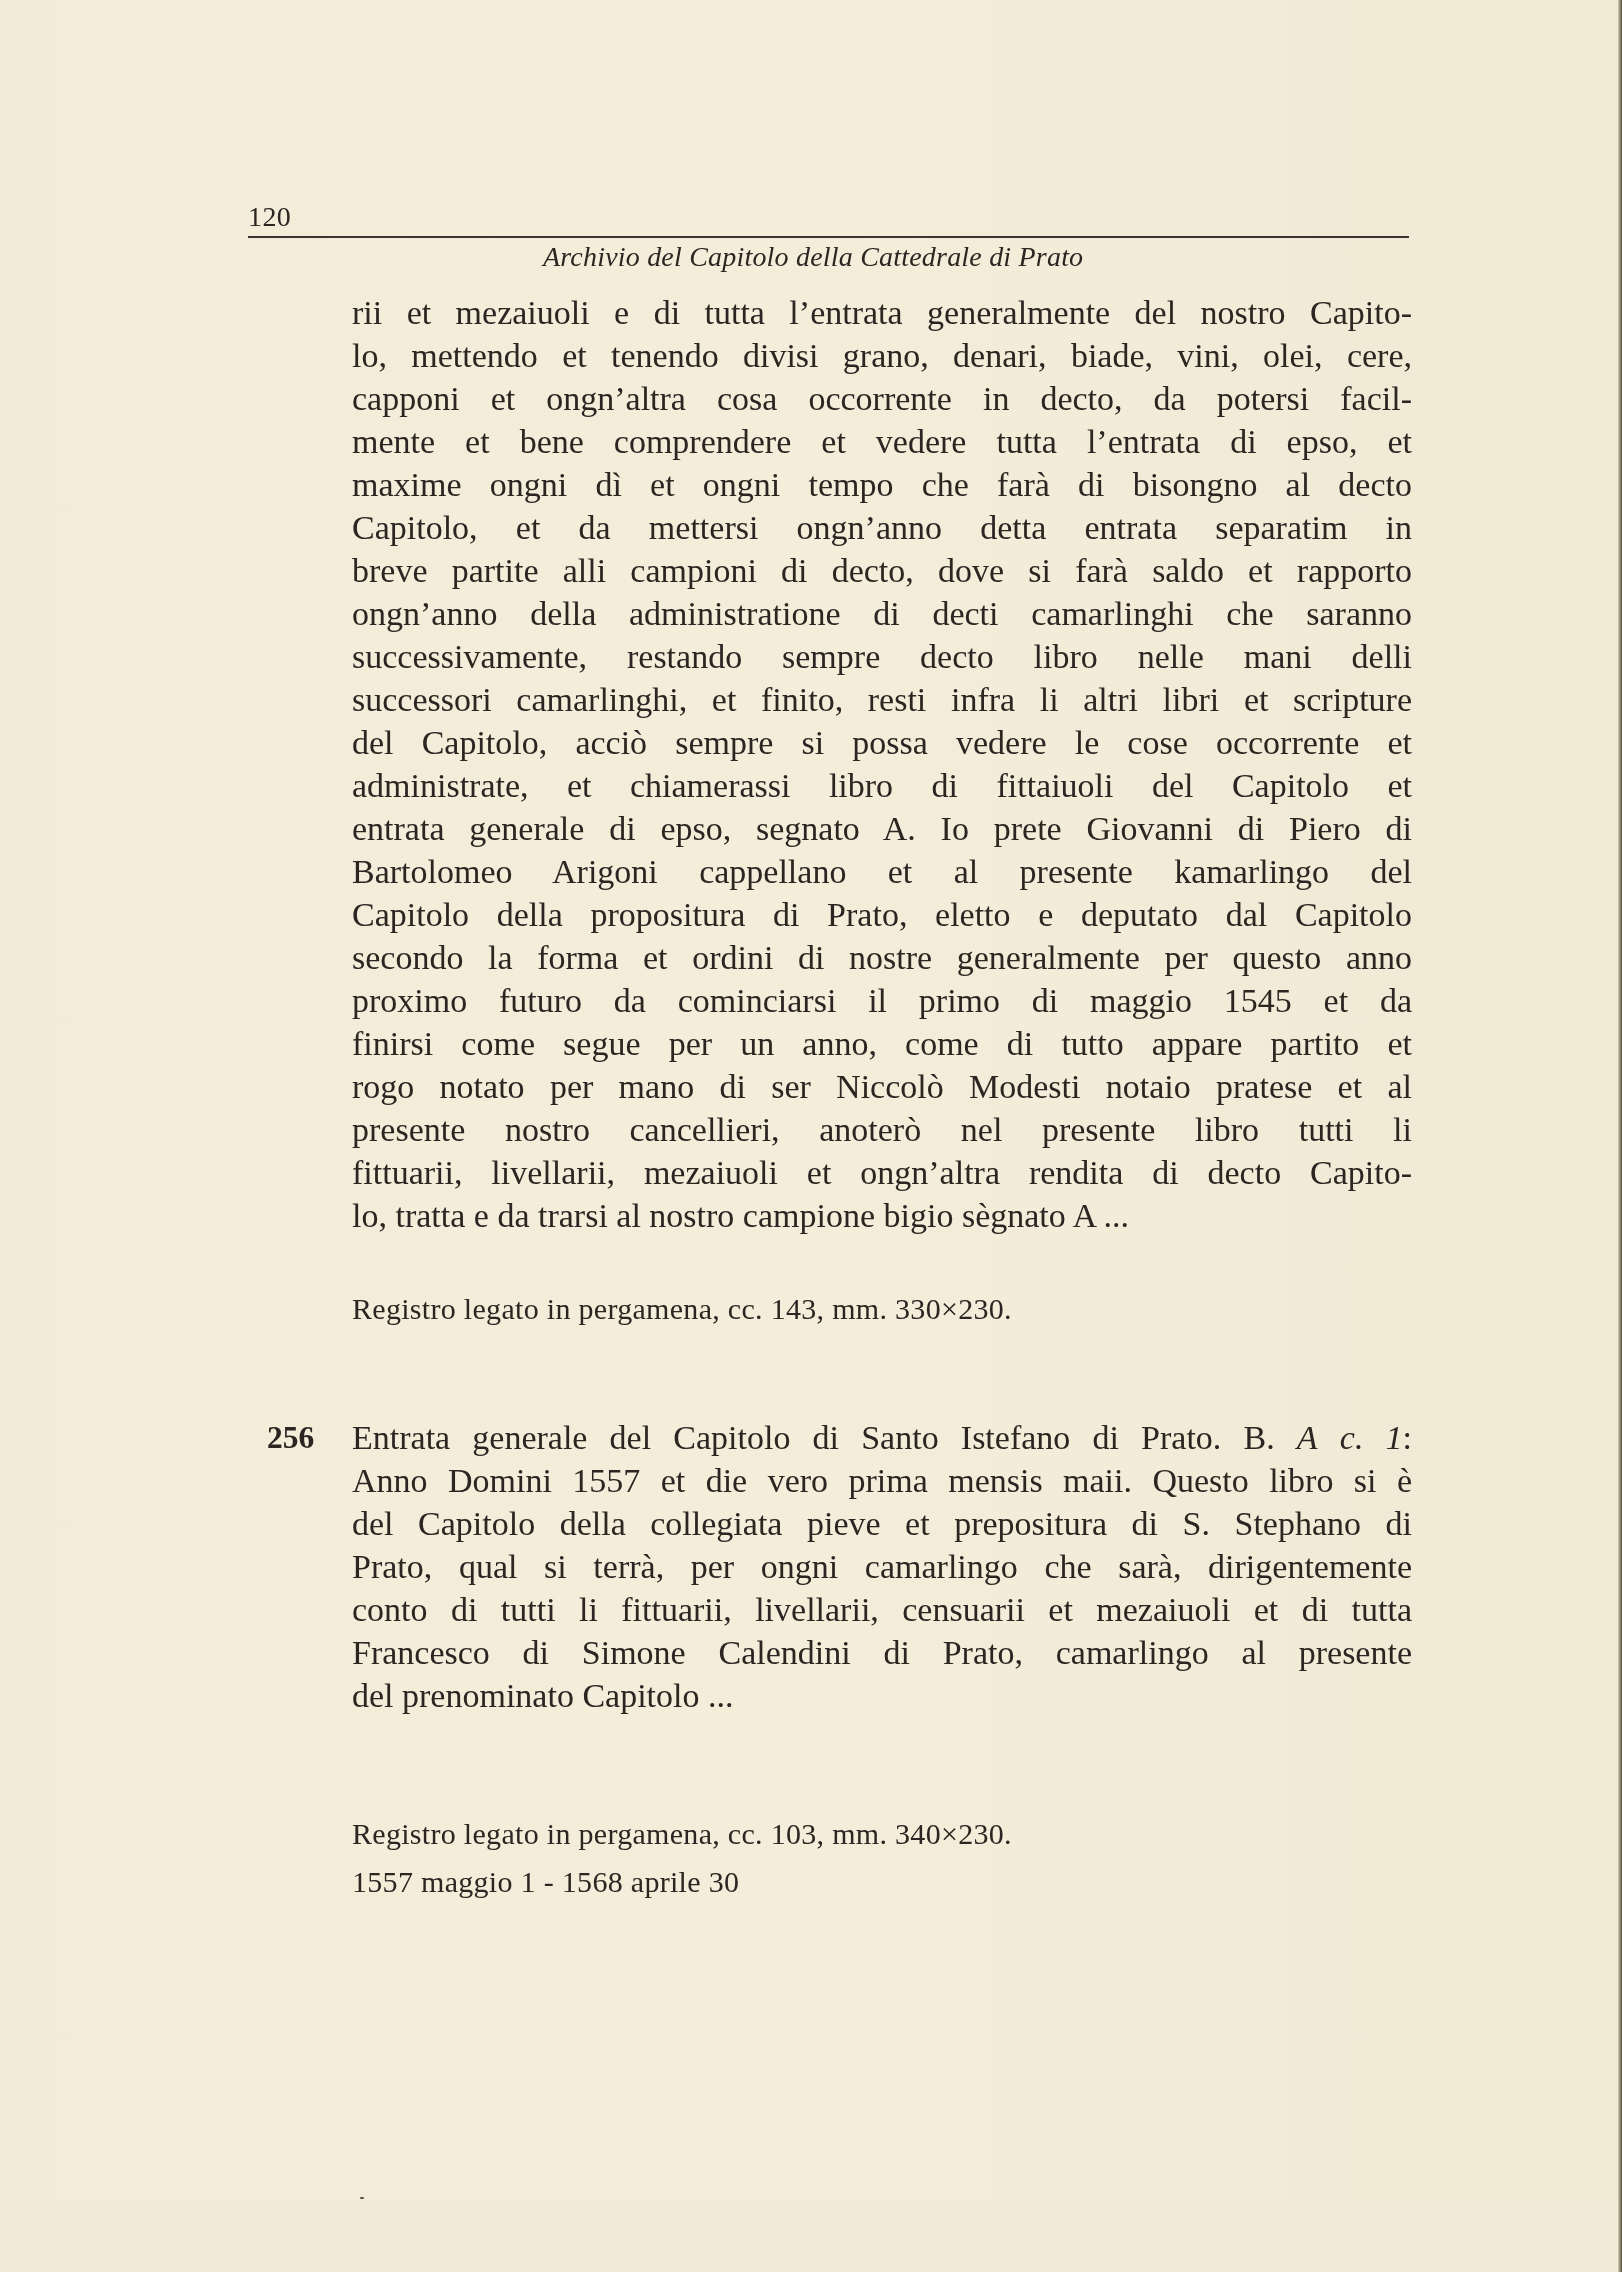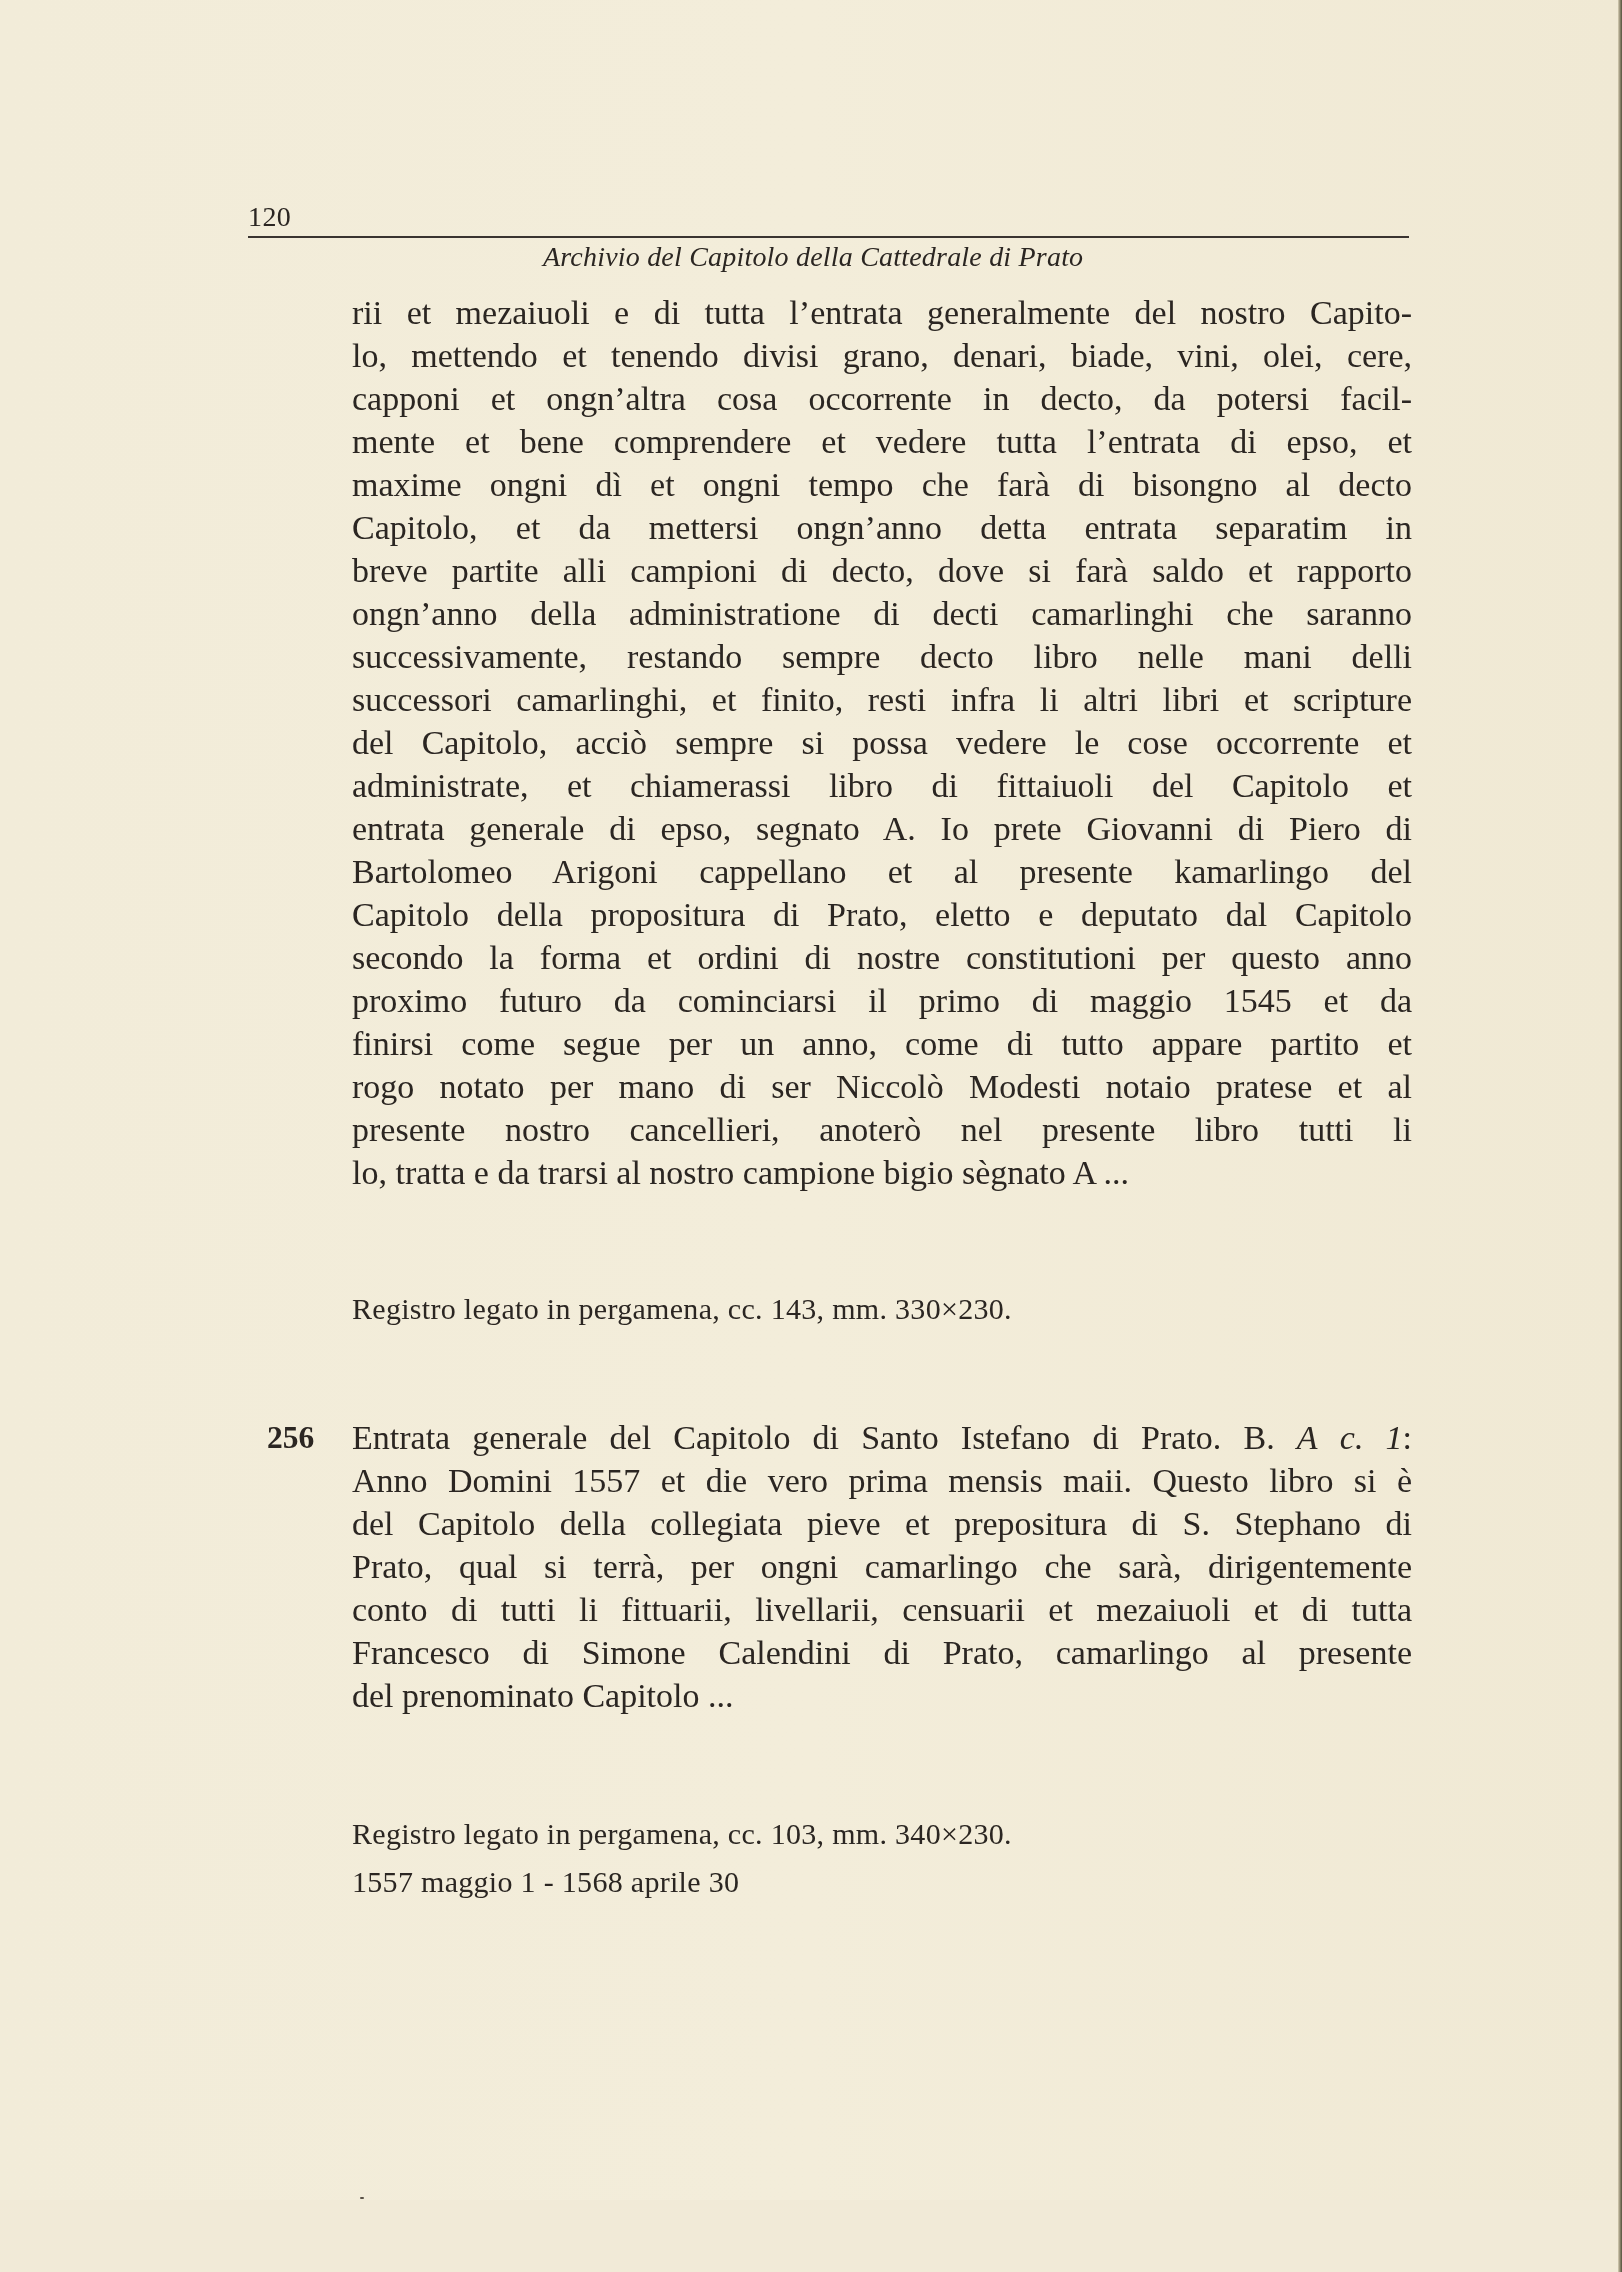--- a/index.html
+++ b/index.html
@@ -129,25 +129,26 @@
     <span class="line">Capitolo, et da mettersi ongn’anno detta entrata separatim in</span>
     <span class="line">breve partite alli campioni di decto, dove si farà saldo et rapporto</span>
     <span class="line">ongn’anno della administratione di decti camarlinghi che saranno</span>
     <span class="line">successivamente, restando sempre decto libro nelle mani delli</span>
     <span class="line">successori camarlinghi, et finito, resti infra li altri libri et scripture</span>
     <span class="line">del Capitolo, acciò sempre si possa vedere le cose occorrente et</span>
     <span class="line">administrate, et chiamerassi libro di fittaiuoli del Capitolo et</span>
     <span class="line">entrata generale di epso, segnato A. Io prete Giovanni di Piero di</span>
     <span class="line">Bartolomeo Arigoni cappellano et al presente kamarlingo del</span>
     <span class="line">Capitolo della propositura di Prato, eletto e deputato dal Capitolo</span>
-    <span class="line">secondo la forma et ordini di nostre constitutioni per questo anno</span>
+    <span class="line">secondo la forma et ordini di nostre generalmente per questo anno</span>
     <span class="line">proximo futuro da cominciarsi il primo di maggio 1545 et da</span>
     <span class="line">finirsi come segue per un anno, come di tutto appare partito et</span>
     <span class="line">rogo notato per mano di ser Niccolò Modesti notaio pratese et al</span>
     <span class="line">presente nostro cancellieri, anoterò nel presente libro tutti li</span>
+    <span class="line">fittuarii, livellarii, mezaiuoli et ongn’altra rendita di decto Capito-</span>
     <span class="line last">lo, tratta e da trarsi al nostro campione bigio sègnato A ...</span>
   </div>
 
   <div class="desc-block desc1">
     <div>Registro legato in pergamena, cc. 143, mm. 330×230.</div>
   </div>
 
   <span class="entry-number">256</span>
 
   <div class="text-block entry-block">

